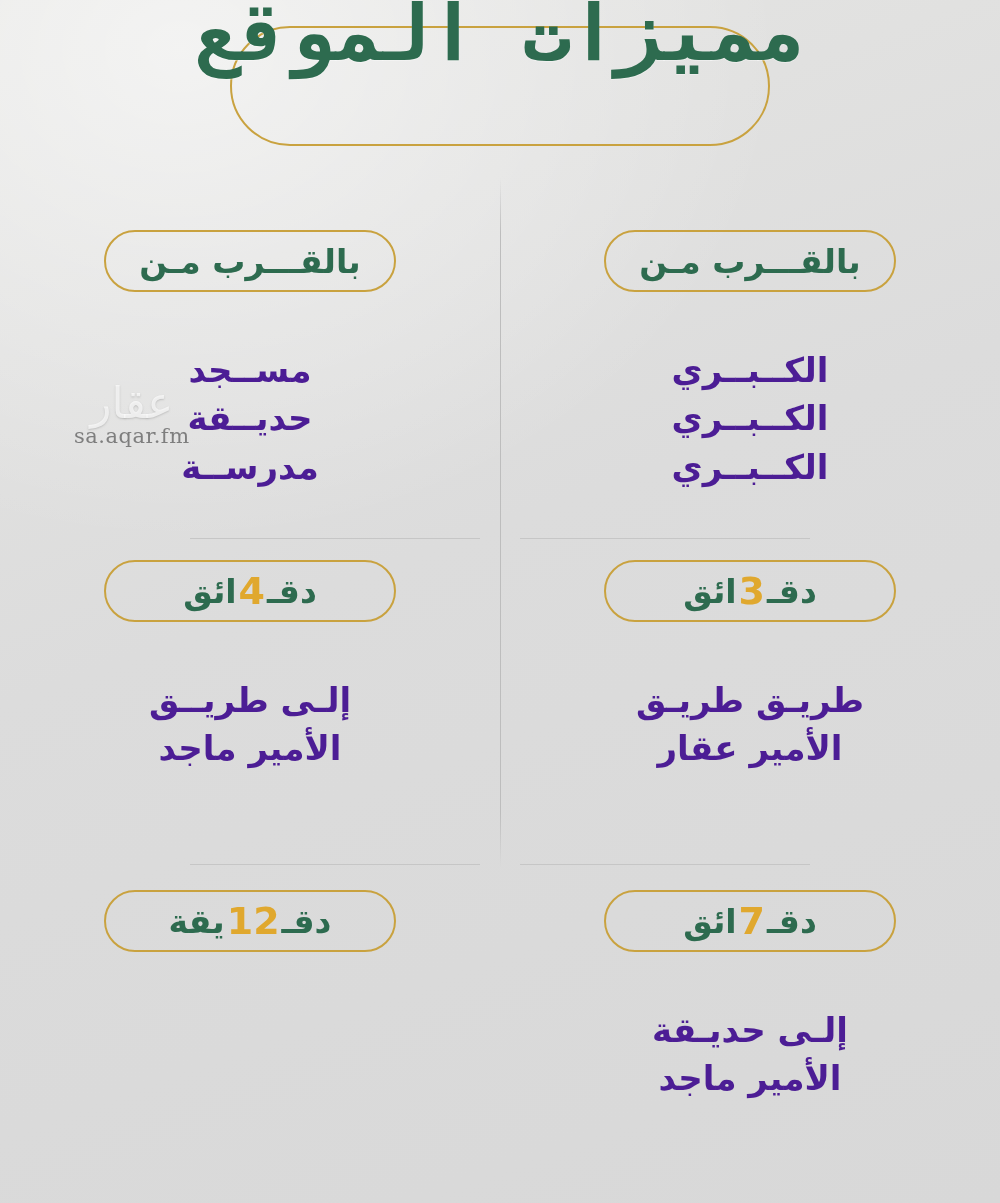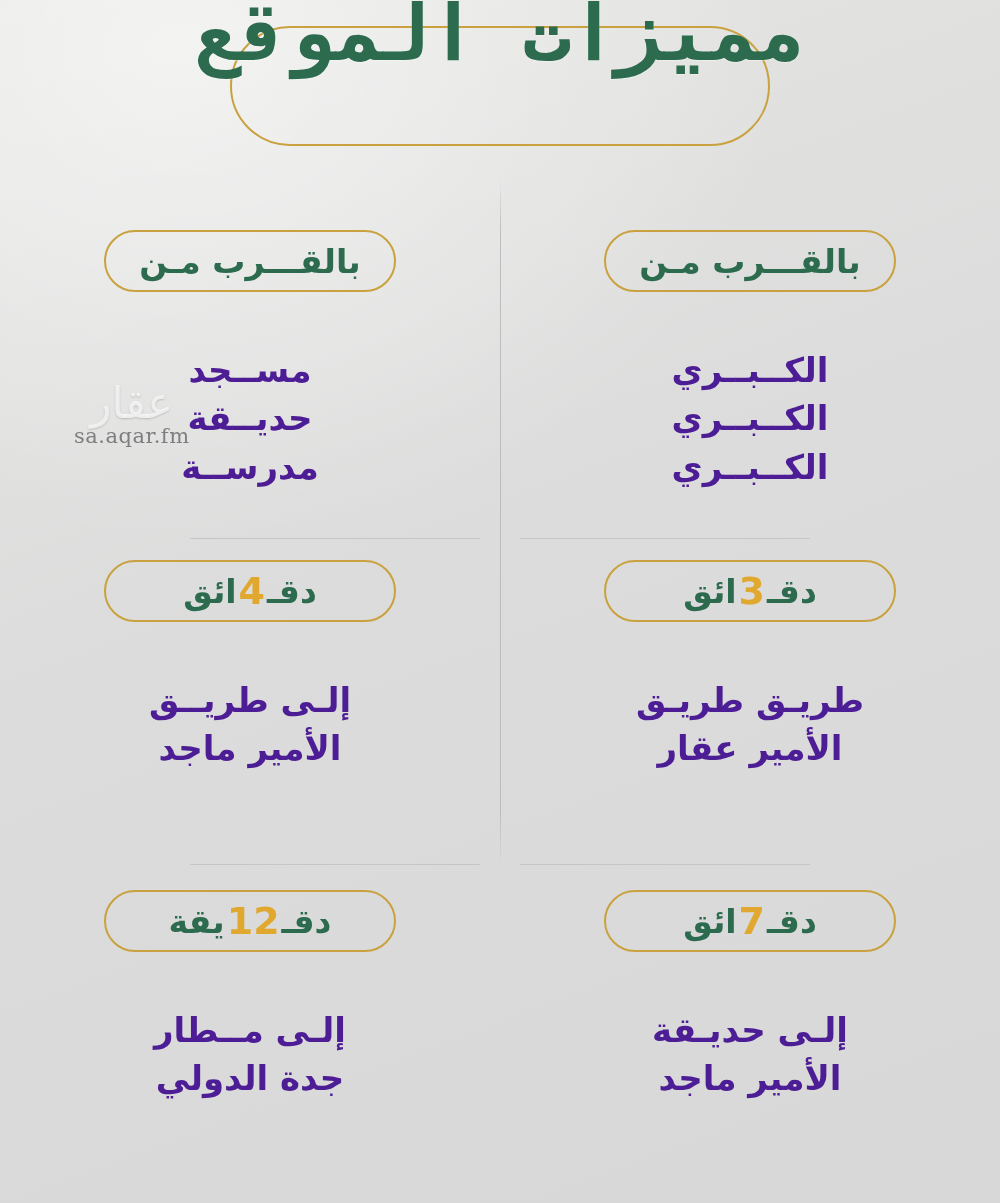--- a/index.html
+++ b/index.html
@@ -254,20 +254,16 @@
         <div class="line">الأمير ماجد</div>
       </div>
     </div>
 
     <div class="cell">
       <div class="badge">
         <span class="badge-text">دقـ</span>
         <span class="badge-num">12</span>
         <span class="badge-text">يقة</span>
       </div>
-      <div class="cell-lines">
-        <div class="line">إلـى مــطار</div>
-        <div class="line">جدة الدولي</div>
-      </div>
     </div>
 
   </div>
 </div>
 
 </body></html>

